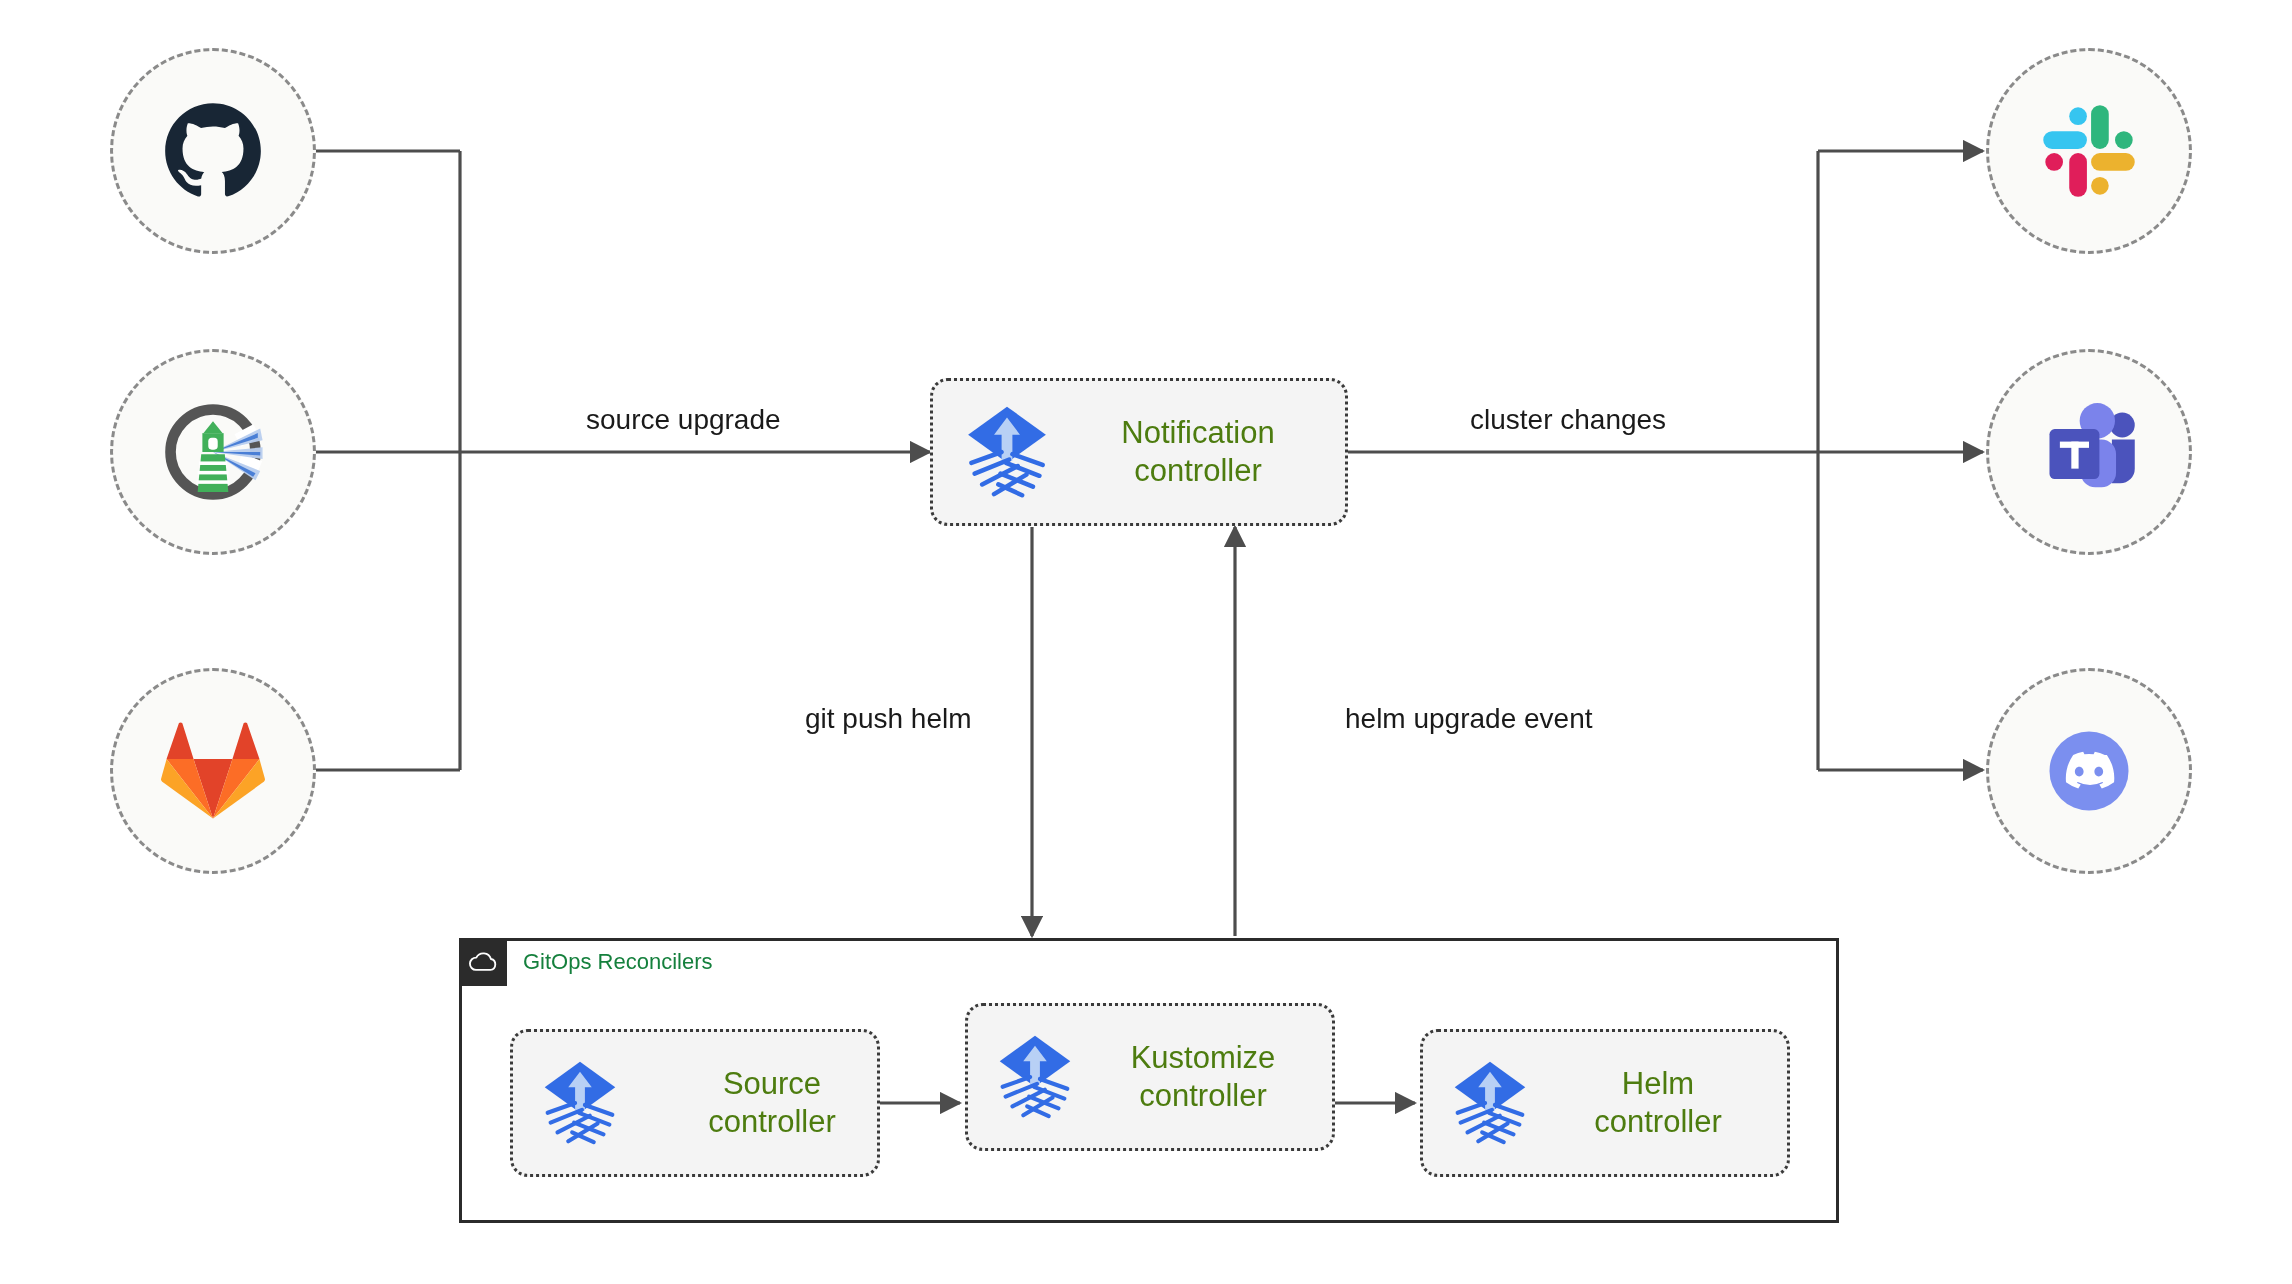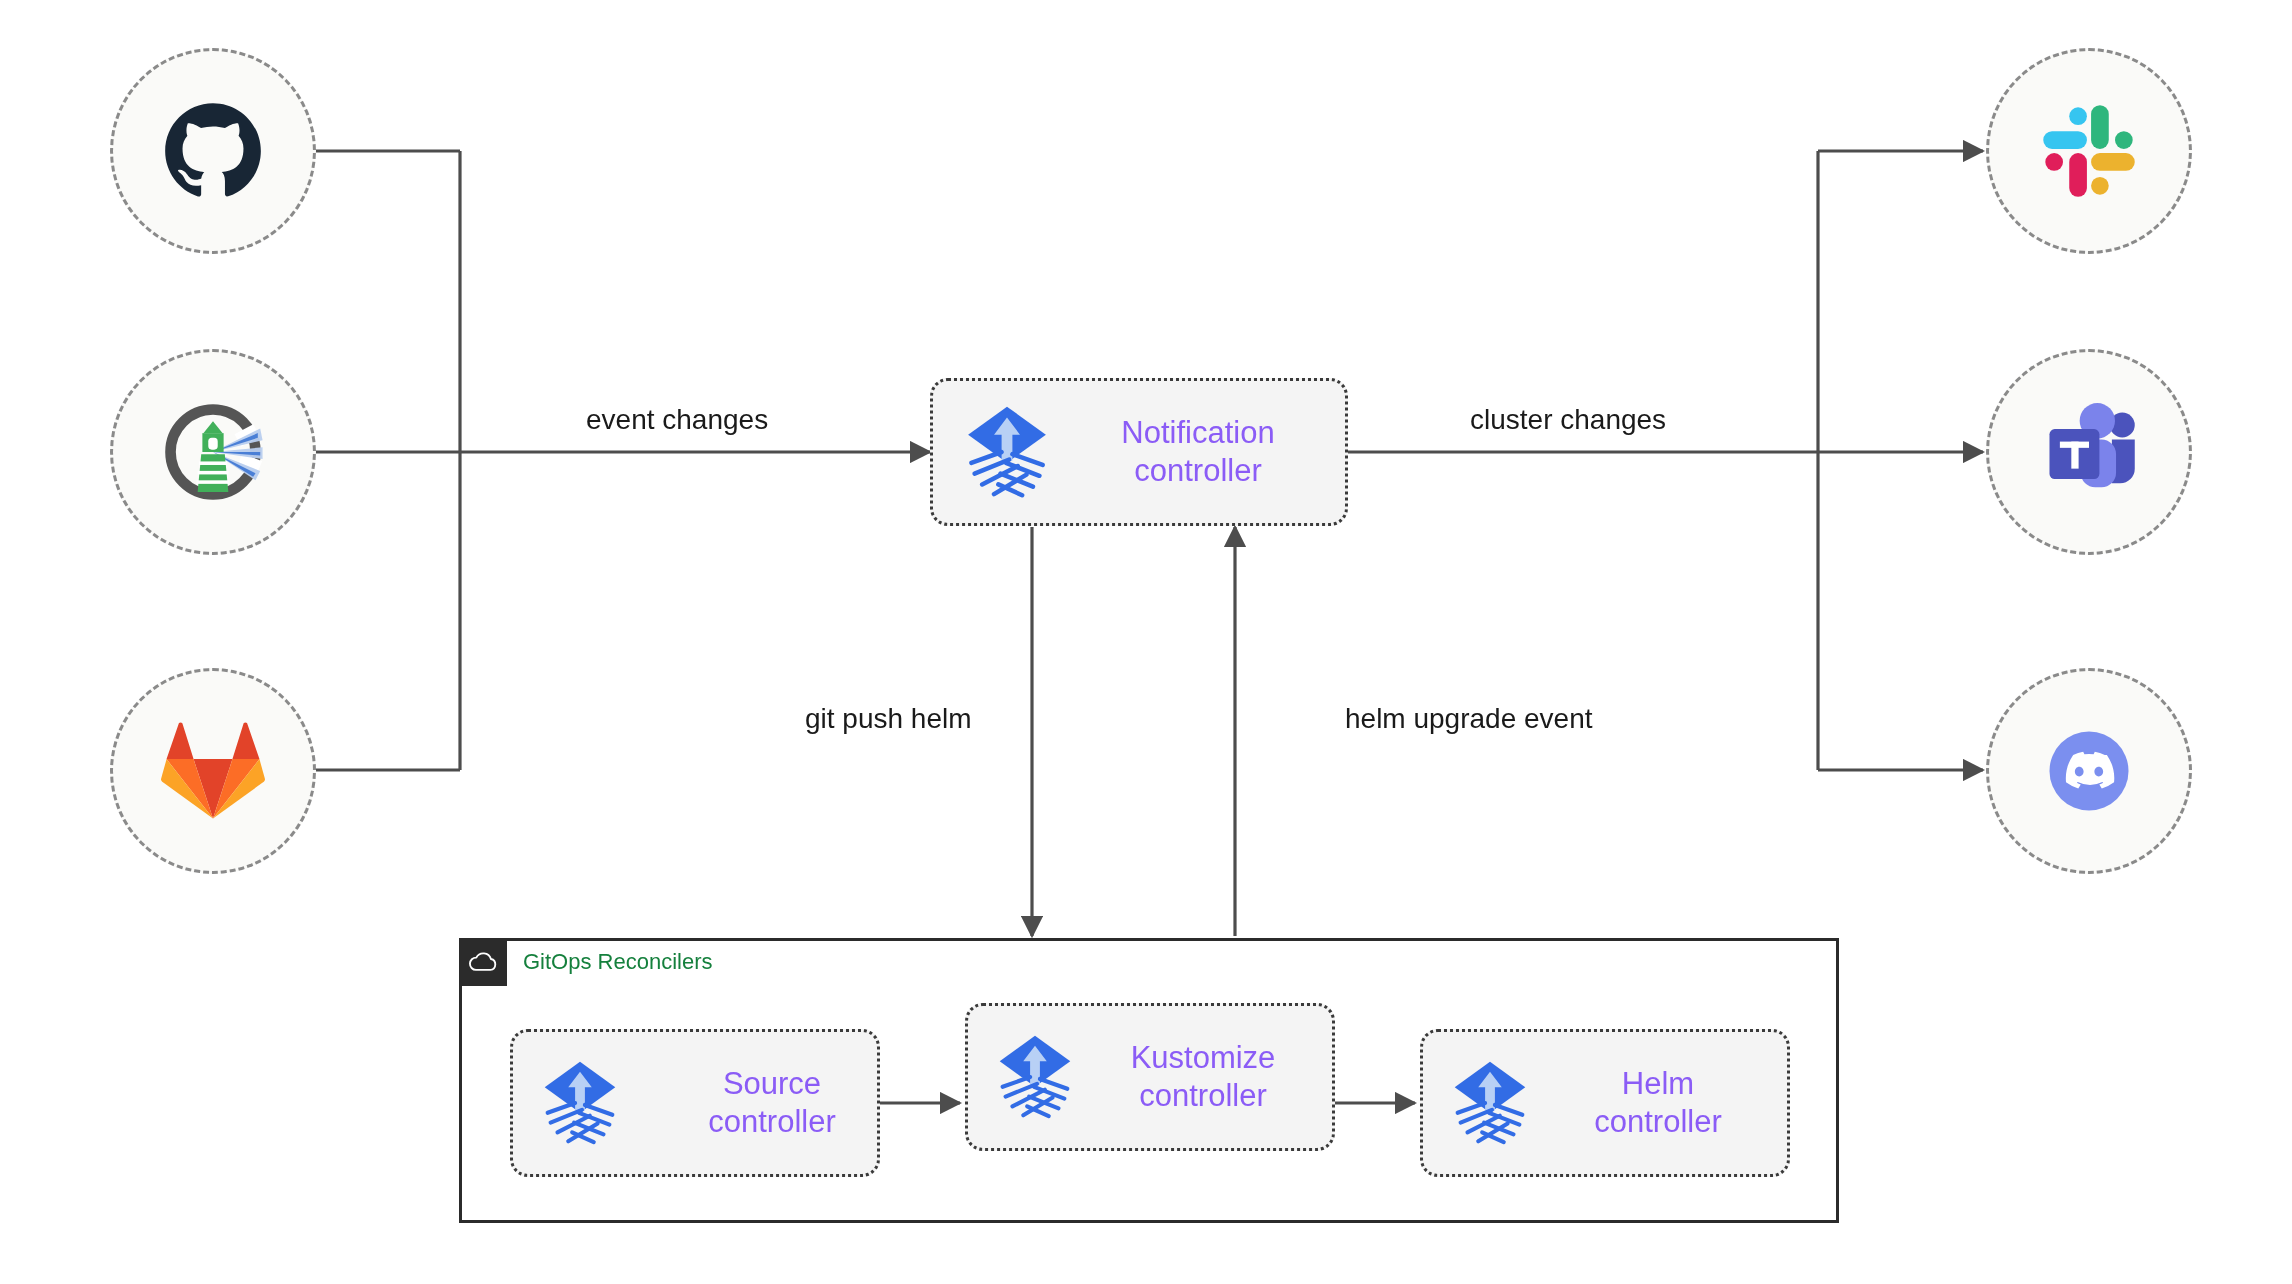--- a/index.html
+++ b/index.html
@@ -49,21 +49,21 @@
     align-items: center;
     justify-content: flex-start;
   }
   .controller-card .flux-mark {
     flex: 0 0 auto;
     display: block;
   }
   .controller-card .card-label {
     flex: 1 1 auto;
     text-align: center;
-    color: #8b5cf6;
+    color: #4d7c0f;
     font-size: 31px;
     line-height: 1.22;
     white-space: pre-line;
     padding-right: 10px;
   }
 
   
   #group-box {
     position: absolute;
     left: 459px;
@@ -310,21 +310,21 @@
         <path d="M55 52 L83 62"></path>
         <path d="M49 60 L80 72"></path>
         <path d="M44 70 L74 82"></path>
         <path d="M42 80 L64 90"></path>
       </g>
     </svg>
     <div class="card-label">Helm
 controller</div>
   </div>
 
-  <div class="edge-label" style="left:578px; top:405px;">event changes</div>
+  <div class="edge-label" style="left:578px; top:405px;">source upgrade</div>
 
   <div class="edge-label" style="left:1462px; top:405px;text-align:right;">cluster changes</div>
 
   <div class="edge-label" style="left:797px; top:704px;">git push helm</div>
 
   <div class="edge-label" style="left:1337px; top:704px;">helm upgrade event</div>
 
 </div>
 
 </body></html>

